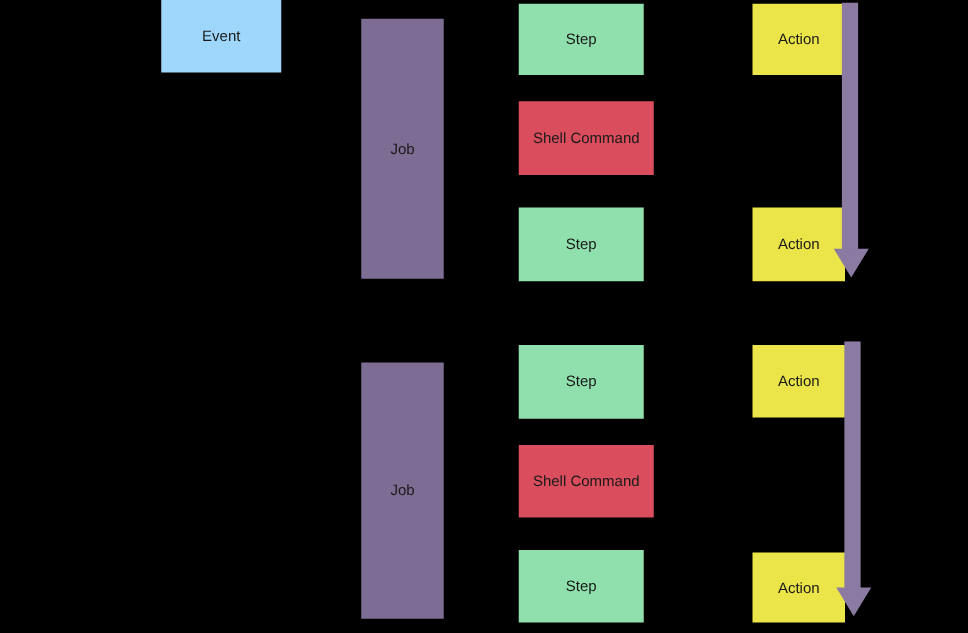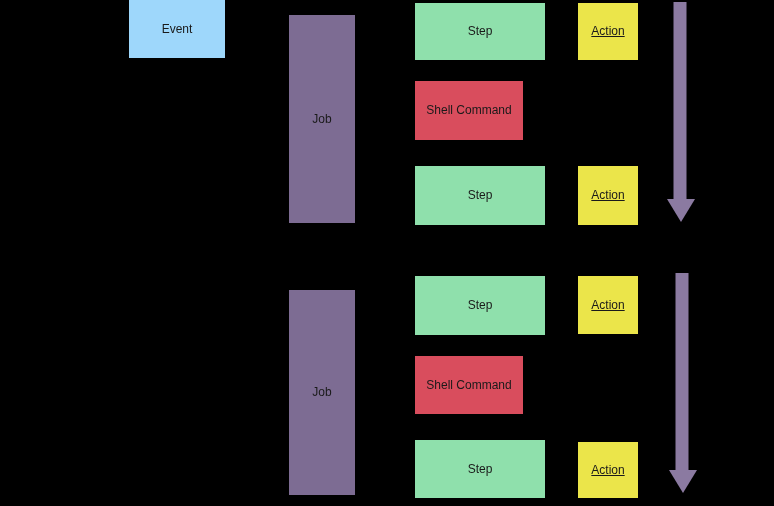--- a/index.html
+++ b/index.html
@@ -18,29 +18,29 @@
     display: flex;
     align-items: center;
     justify-content: center;
     text-align: center;
     white-space: nowrap;
     line-height: 1.2;
   }
   .event-node  { left: 129px; top: 0;  width: 96px; height: 58px;  background: var(--event, #9ed7fb); }
   .job-node-1  { left: 289px; top: 15px;  width: 66px;  height: 208px; background: var(--job, #7d6c93); }
   .job-node-2  { left: 289px; top: 290px; width: 66px;  height: 205px; background: var(--job, #7d6c93); }
-  .step-node   { left: 415px; width: 130px; background: var(--step, #8fe0ac); }
+  .step-node   { left: 415px; width: 100px; background: var(--step, #8fe0ac); }
   .step-1a  { top: 3px;   height: 57px; }
   .shell-1  { top: 81px;  height: 59px; }
   .step-1b  { top: 166px; height: 59px; }
   .step-2a  { top: 276px; height: 59px; }
   .shell-2  { top: 356px; height: 58px; }
   .step-2b  { top: 440px; height: 58px; }
   .shell-node { left: 415px; width: 108px; background: var(--shell, #d94d5d); }
-  .action-node { left: 578px; width: 60px; background: var(--action, #ebe54a); text-decoration: underline; }
+  .action-node { left: 602px; width: 74px; background: var(--action, #ebe54a); }
   .action-1a { top: 3px;   height: 57px; }
   .action-1b { top: 166px; height: 59px; }
   .action-2a { top: 276px; height: 58px; }
   .action-2b { top: 442px; height: 56px; }
   .arrow {
     position: absolute;
     width: 36px;
     height: 222px;
   }
   .arrow-1 { left: 663px; top: 2px; }

